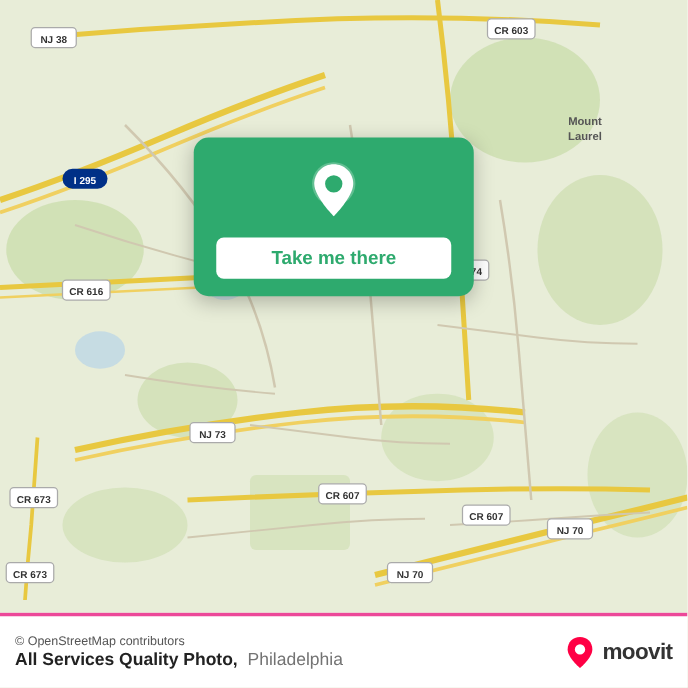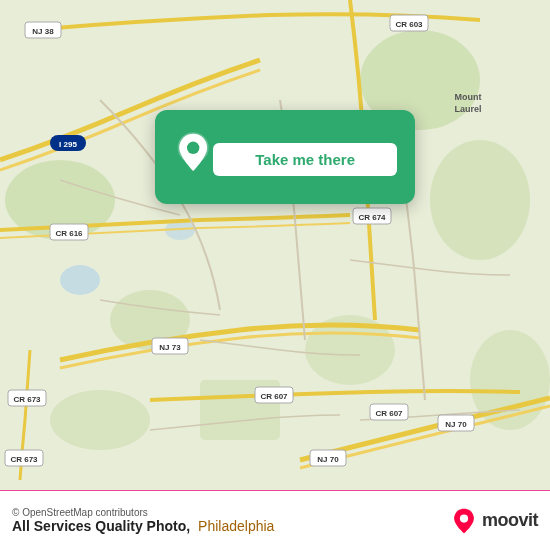--- a/index.html
+++ b/index.html
@@ -25,25 +25,25 @@
       height: 100%;
       position: absolute;
       top: 0; left: 0;
     }
 
     
     #location-popup {
       position: absolute;
       top: 110px;
       left: 155px;
-      width: 260px;
+      width: 224px;
       background: #2eaa6e;
       border-radius: 12px;
       display: flex;
-      flex-direction: row;
+      flex-direction: column;
       align-items: center;
       padding: 18px 18px 14px 18px;
       box-shadow: 0 4px 16px rgba(0,0,0,0.25);
       cursor: pointer;
     }
 
     #location-pin-icon {
       width: 52px;
       height: 52px;
       margin-bottom: 10px;
@@ -63,21 +63,21 @@
     }
 
     
     #bottom-bar {
       width: 550px;
       height: 60px;
       background: white;
       display: flex;
       align-items: center;
       padding: 0 12px;
-      border-top: 1px solid #ec4899;
+      border-top: 3px solid #ec4899;
     }
 
     #osm-attribution {
       font-size: 10px;
       color: #555;
       margin-right: auto;
     }
 
     #place-info {
       display: flex;
@@ -219,21 +219,21 @@
     <button id="take-me-there-btn">Take me there</button>
   </div>
 </div>
 
 <div id="bottom-bar">
   <div id="bottom-info-row">
     <div id="place-info">
       <span id="osm-attribution">© OpenStreetMap contributors</span>
       <span id="place-name">
         <span>All Services Quality Photo,</span>
-        <span style="font-weight:normal; color:#a16207; margin-left:4px;">Philadelphia</span>
+        <span style="font-weight:normal; color:#737373; margin-left:4px;">Philadelphia</span>
       </span>
     </div>
     <div id="moovit-logo">
 
       <svg id="moovit-pin" viewBox="0 0 28 34" xmlns="http://www.w3.org/2000/svg">
         <path d="M14 2 C7 2 2 7 2 14 C2 22 14 32 14 32 C14 32 26 22 26 14 C26 7 21 2 14 2 Z" fill="#f04"></path>
         <circle cx="14" cy="14" r="5" fill="white"></circle>
       </svg>
       <span id="moovit-text">moovit</span>
     </div>

